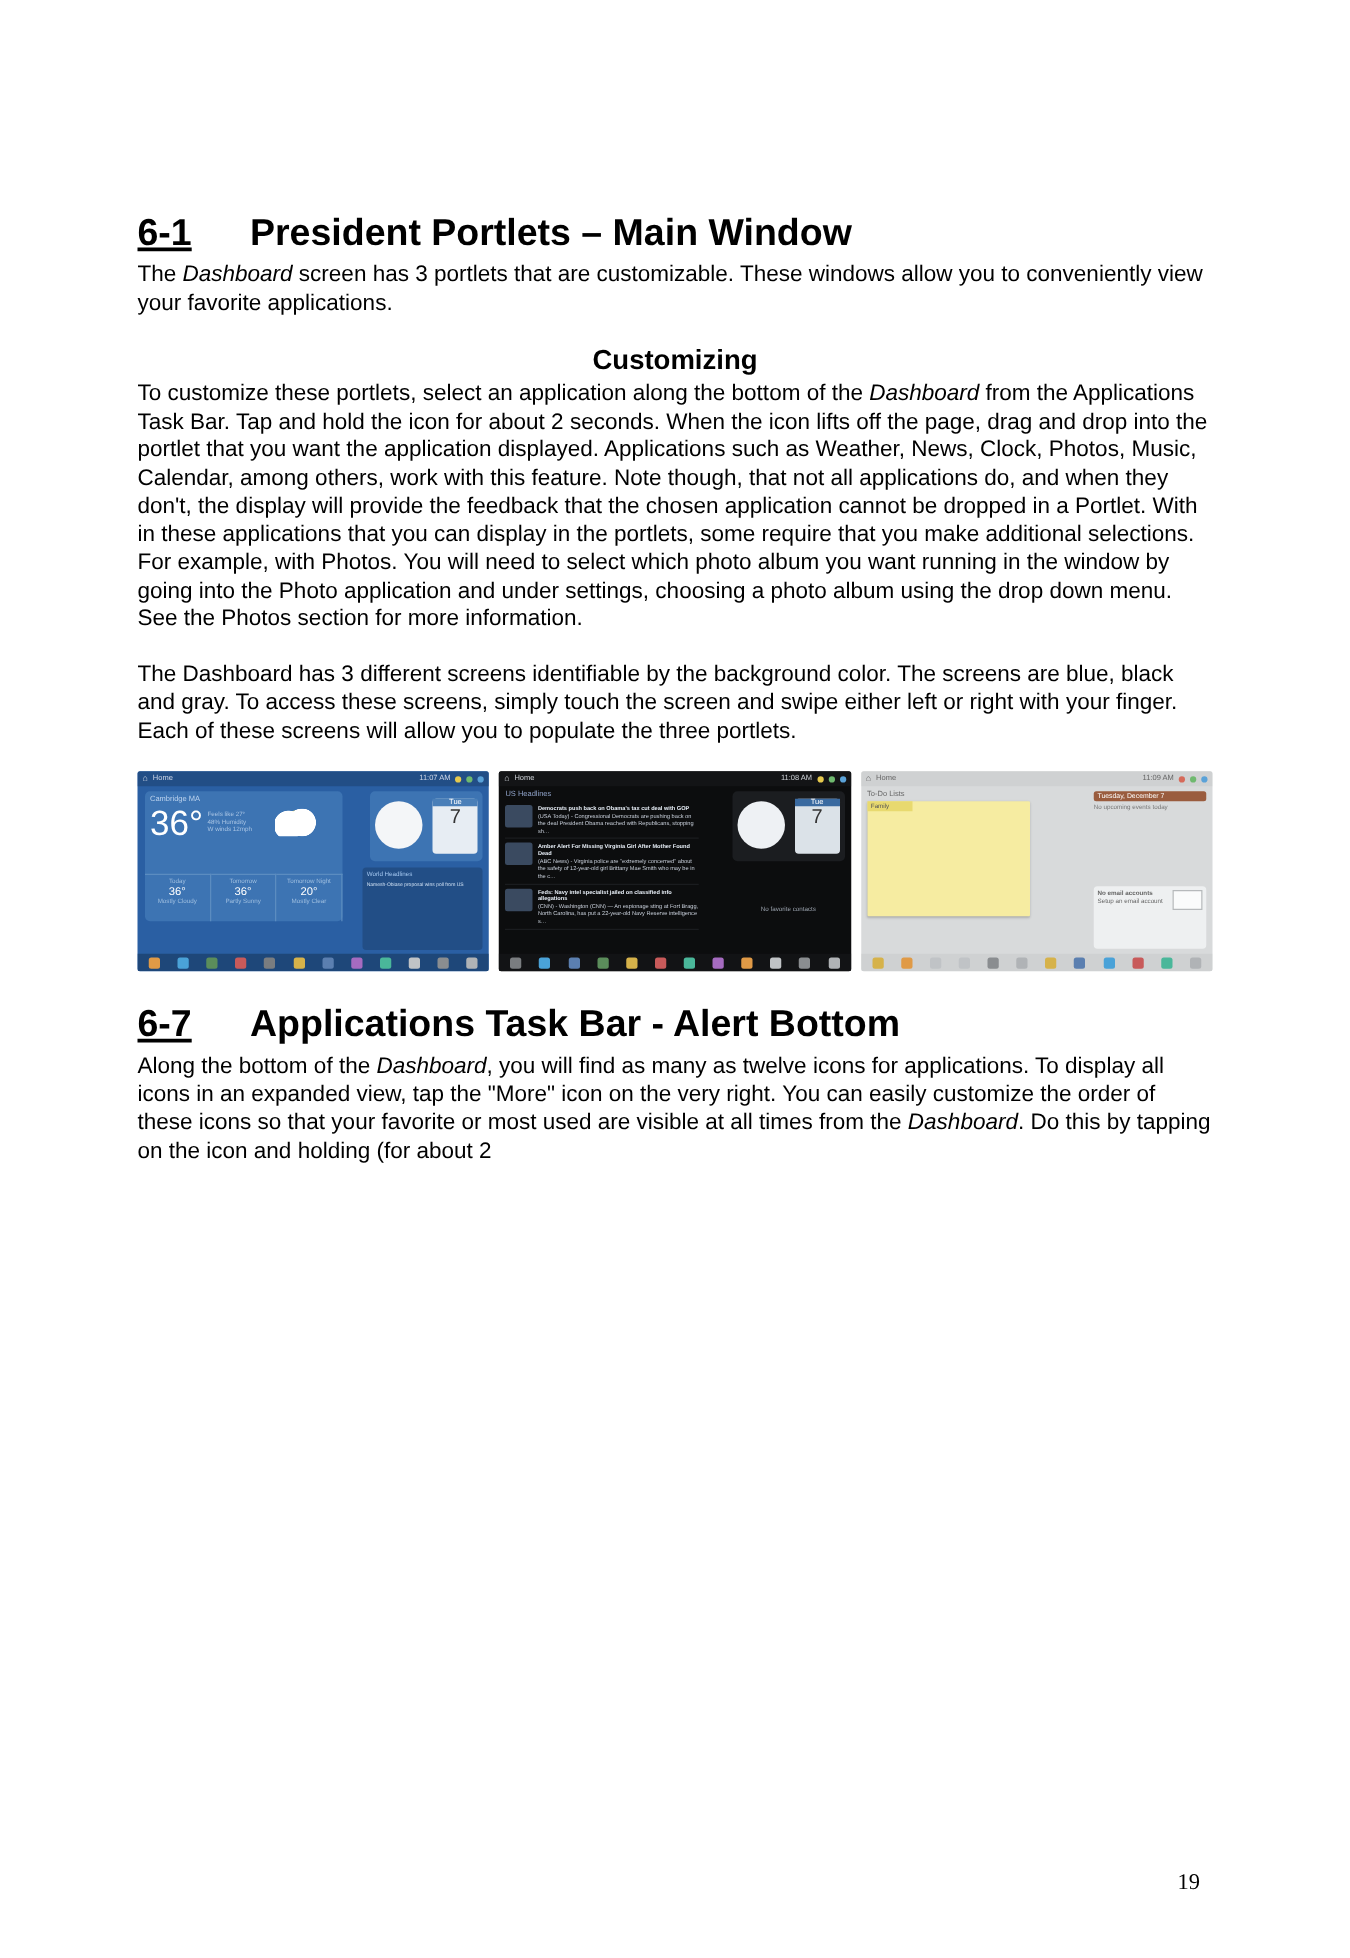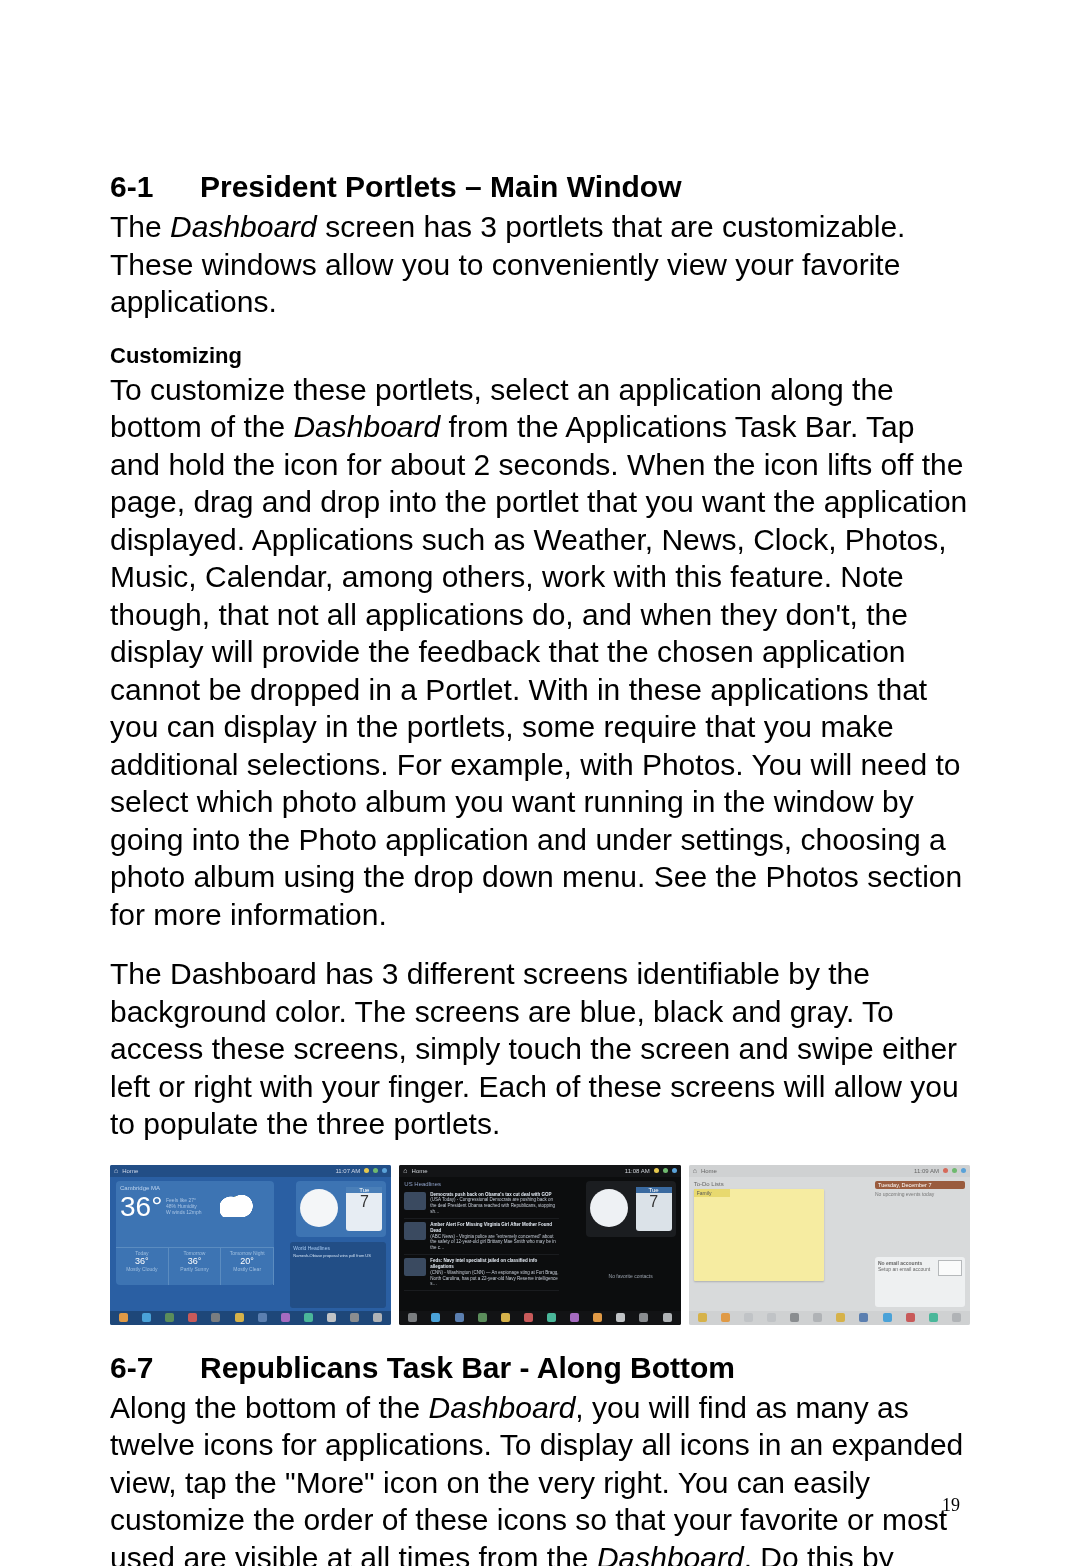--- a/index.html
+++ b/index.html
@@ -15,30 +15,32 @@
     padding: 170px 110px 0 110px;
   }
   h3.section-title {
     font-size: 30px;
     font-weight: bold;
     margin: 0 0 4px 0;
   }
   h3.section-title .num {
     display: inline-block;
     width: 90px;
+    text-decoration: underline;
   }
   p.body {
-    font-size: 30px;
+    font-size: 18px;
     line-height: 1.25;
     margin: 0 0 22px 0;
   }
   p.subhead {
     font-size: 22px;
     font-weight: bold;
     margin: 4px 0 2px 0;
+    text-align: center;
   }
   .italic { font-style: italic; }
   .page-number {
     position: absolute;
     bottom: 50px;
     right: 120px;
     font-size: 18px;
     font-family: "Times New Roman", serif;
   }
   
@@ -349,21 +351,21 @@
           <div class="di c2"></div>
           <div class="di c4"></div>
           <div class="di c9"></div>
           <div class="di c12"></div>
       </div>
     </div>
 
   </div>
 
   <h3 class="section-title">
-    <span class="num">6-7</span><span>Republicans Task Bar -    Along Bottom</span>
+    <span class="num">6-7</span><span>Applications Task Bar -    Alert Bottom</span>
   </h3>
   <p class="body">
     <span>Along the bottom of the </span><span class="italic">Dashboard</span><span>, you will find as many as twelve icons for applications.    To display all icons in an expanded view, tap the "More" icon on the very right.    You can easily customize the order of these icons so that your favorite or most used are visible at all times from the </span><span class="italic">Dashboard</span><span>.    Do this by tapping on the icon and holding (for about 2</span>
   </p>
 
 </div>
 
 <div class="page-number">19</div>
 
 </body></html>

